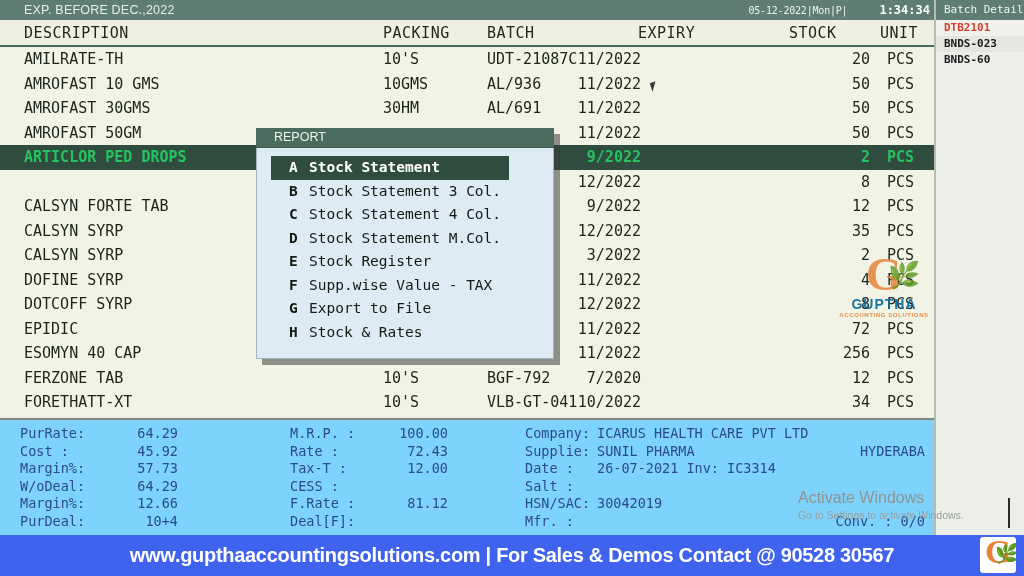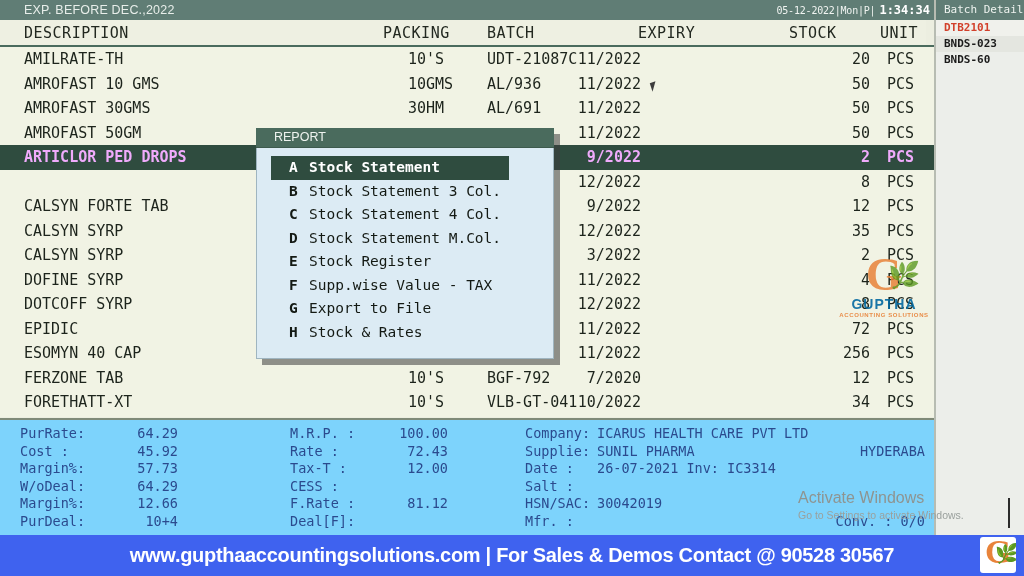--- a/index.html
+++ b/index.html
@@ -28,20 +28,21 @@
   }
   .titlebar .tb-title {
     margin-left: 24px;
     letter-spacing: .2px;
     white-space: nowrap;
   }
   .titlebar .tb-right {
     margin-left: auto;
     display: flex; align-items: baseline;
     padding-right: 4px;
+    gap: 28px;
   }
   .tb-date {
     font-family: "DejaVu Sans Mono", monospace;
     font-size: 10px;
     color: #f0f4f1;
     letter-spacing: -.2px;
   }
   .tb-time {
     font-family: "DejaVu Sans Mono", monospace;
     font-size: 12px;
@@ -76,24 +77,24 @@
     overflow: hidden;
   }
   .row {
     position: relative;
     height: 24.5px;
     line-height: 24.5px;
     font-size: 15px;
     color: #1d241c;
     white-space: nowrap;
   }
-  .row.sel { background: #2f4c3f; color: #f0abfc; font-weight: bold; }
+  .row.sel { background: #2f4c3f; color: #22c55e; font-weight: bold; }
   .row span { position: absolute; top: 0; }
   .c-desc  { left: 24px; }
-  .c-pack  { left: 383px; margin-left: 25px; }
+  .c-pack  { left: 383px; }
   .c-batch { left: 487px; }
   .c-exp   { right: 293px; text-align: right; }
   .c-stock { right: 64px; text-align: right; }
   .c-unit  { right: 20px; }
   .row.sel .c-desc {
     background: #2f4c3f;
     padding-right: 8px;
     box-shadow: -24px 0 0 #2f4c3f;
   }
   .row.sel span { z-index: 1; }

